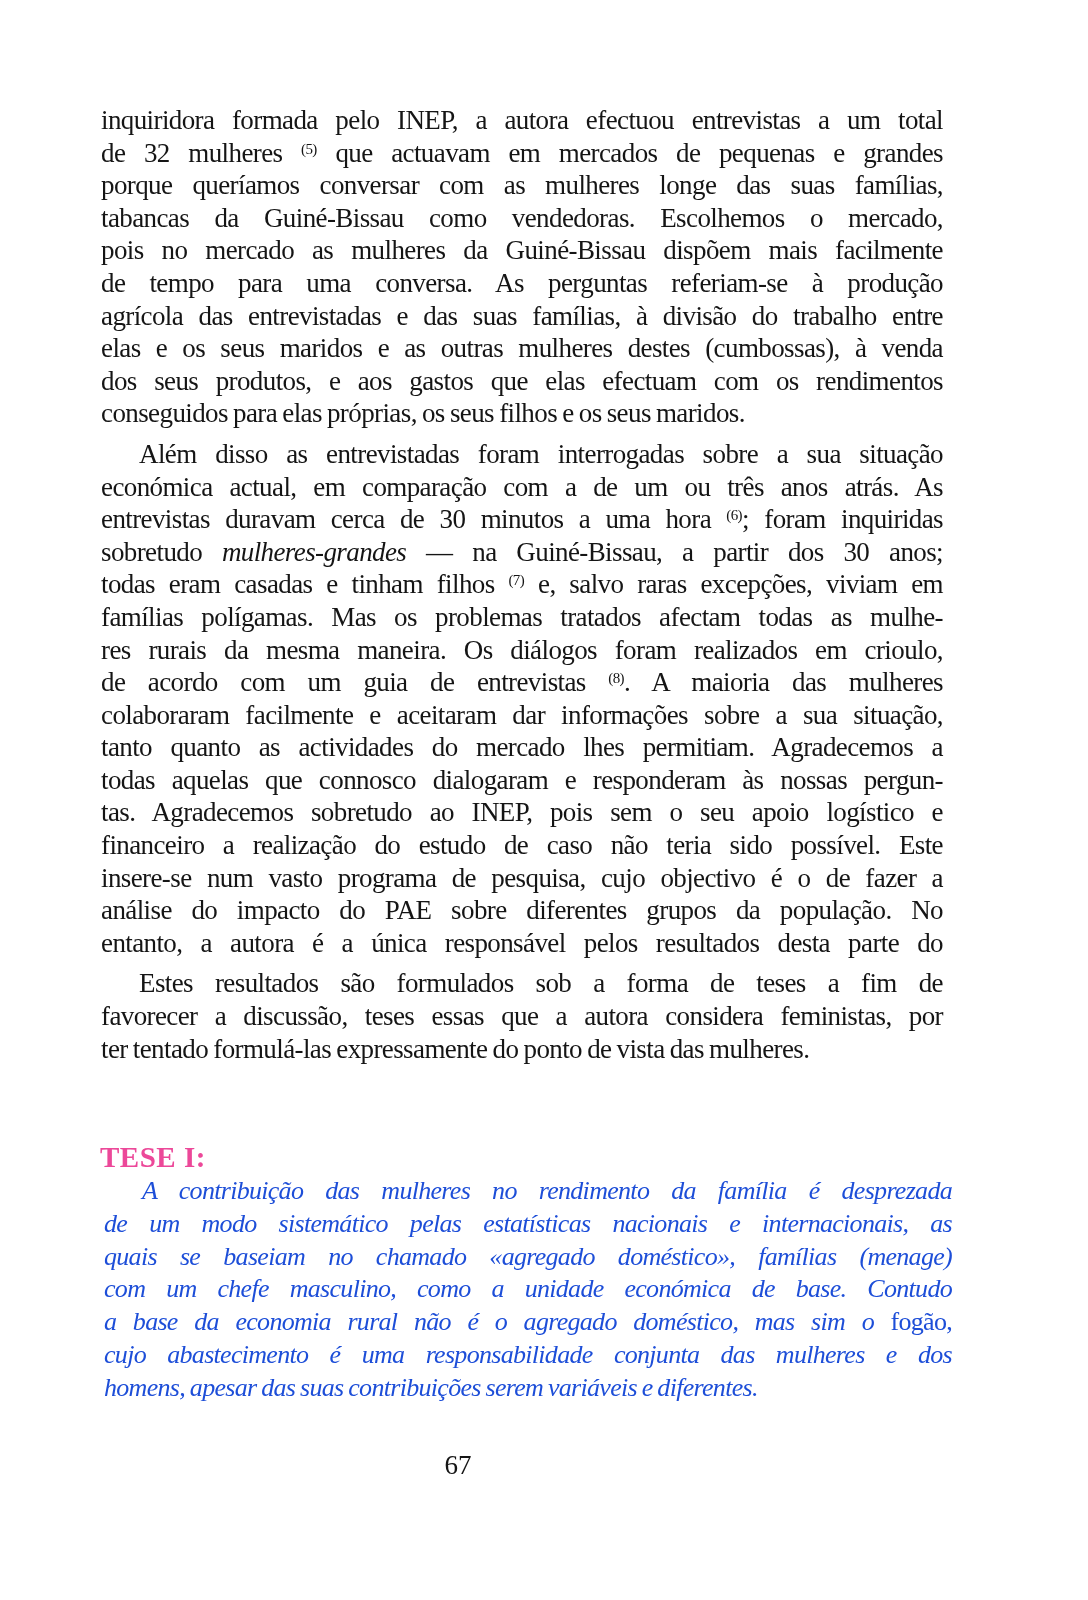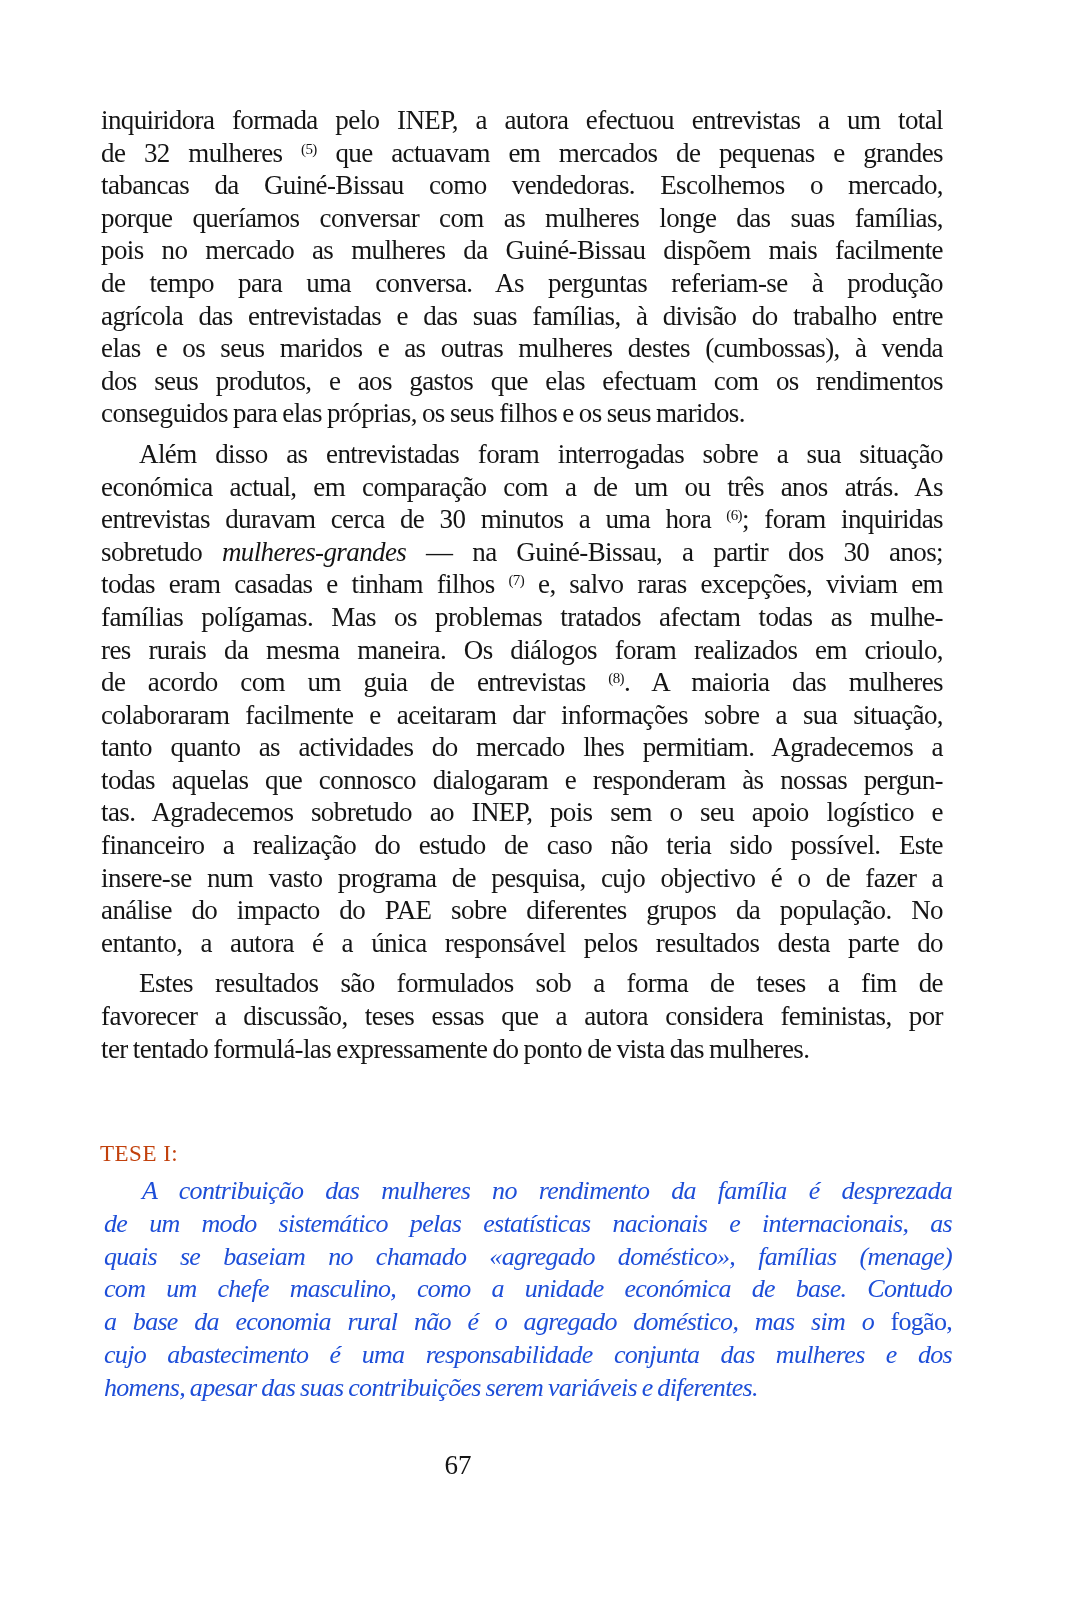--- a/index.html
+++ b/index.html
@@ -10,22 +10,22 @@
     color:#151515; font-size:27px; line-height:32.6px;
   }
   .para { text-align:justify; margin:8px; }
   .para .line { display:block; text-align:justify; text-align-last:justify; white-space:nowrap; letter-spacing:-0.6px; word-spacing:-1px; }
   .para .line.last { text-align-last:left; }
   .indent { padding-left:38px; }
   sup { font-size:15px; vertical-align:top; position:relative; top:-4px; }
   em { }
   .heading {
     position:absolute; left:100px; top:1141px;
-    font-family:"Liberation Serif", serif; font-weight:normal;
-    font-size:23px; color:#c2410c; letter-spacing:0.5px;
+    font-family:"Liberation Serif", serif; font-weight:bold;
+    font-size:29px; color:#ec4899; letter-spacing:0.5px;
   }
   .thesis {
     position:absolute; left:104px; top:1175px; width:848px;
     font-family:"Liberation Serif", serif; font-style:italic;
     font-size:26px; line-height:32.8px; color:#1d4ed8;
   }
   .thesis .line { display:block; white-space:nowrap; text-align-last:justify; letter-spacing:-0.7px; word-spacing:-1px; }
   .thesis .line.last { text-align-last:left; }
   .thesis .upright { font-style:normal; }
   .page-number {
@@ -33,22 +33,22 @@
     font-family:"Liberation Serif", serif; font-size:27px; color:#151515;
   }
 </style>
 </head>
 <body>
 
 <div class="page">
   <p class="para">
     <span class="line">inquiridora formada pelo INEP, a autora efectuou entrevistas a um total</span>
     <span class="line"><span>de 32 mulheres </span><sup>(5)</sup><span> que actuavam em mercados de pequenas e grandes</span></span>
+    <span class="line">porque queríamos conversar com as mulheres longe das suas famílias,</span>
     <span class="line">tabancas da Guiné-Bissau como vendedoras. Escolhemos o mercado,</span>
-    <span class="line">porque queríamos conversar com as mulheres longe das suas famílias,</span>
     <span class="line">pois no mercado as mulheres da Guiné-Bissau dispõem mais facilmente</span>
     <span class="line">de tempo para uma conversa. As perguntas referiam-se à produção</span>
     <span class="line">agrícola das entrevistadas e das suas famílias, à divisão do trabalho entre</span>
     <span class="line">elas e os seus maridos e as outras mulheres destes (cumbossas), à venda</span>
     <span class="line">dos seus produtos, e aos gastos que elas efectuam com os rendimentos</span>
     <span class="line last">conseguidos para elas próprias, os seus filhos e os seus maridos.</span>
   </p>
 
   <p class="para">
     <span class="line indent">Além disso as entrevistadas foram interrogadas sobre a sua situação</span>

